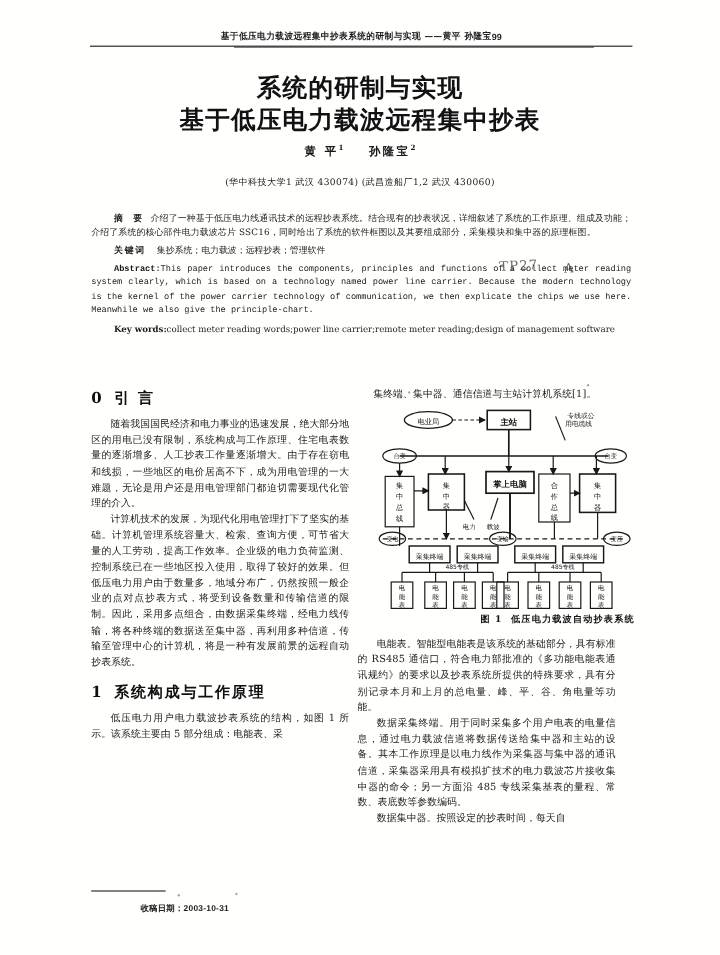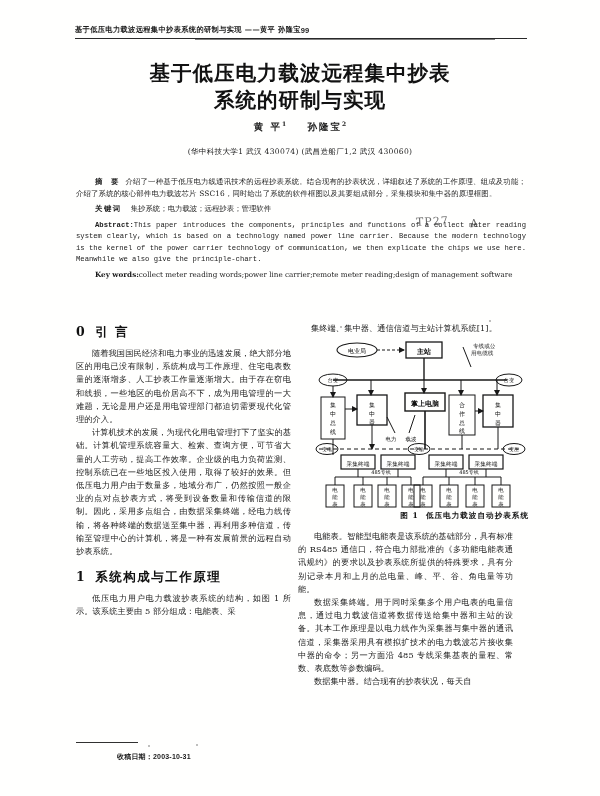--- a/index.html
+++ b/index.html
@@ -11,21 +11,21 @@
     overflow:hidden;
     filter: contrast(1.02);
   }
   .page{
     position:absolute;inset:0;
     background:#fdfdfc;
   }
   
   .runhead{
     position:absolute;left:75px;top:25px;width:452px;
-    display:flex;justify-content:flex-start;align-items:flex-end;
+    display:flex;justify-content:center;align-items:flex-end;
   }
   .runhead-title{
     font-size:7.2px;font-weight:bold;letter-spacing:.4px;
     color:#1d1d1d;white-space:nowrap;
     font-family:"DejaVu Serif","Liberation Serif",serif;
     transform:scaleY(1.05);
   }
   .runhead-page{
     font-size:7.5px;font-weight:bold;color:#1d1d1d;
     font-family:Liberation Sans, sans-serif;
@@ -148,22 +148,22 @@
 
 <div class="page">
 
   <div class="runhead">
     <div class="runhead-title">基于低压电力载波远程集中抄表系统的研制与实现  ——黄平  孙隆宝</div>
     <div class="runhead-page">99</div>
   </div>
   <div class="rule"></div>
 
   <div class="title">
+    <div>系统的研制与实现</div>
     <div>基于低压电力载波远程集中抄表</div>
-    <div>系统的研制与实现</div>
   </div>
 
   <div class="authors">
     <span>黄  平</span><sup>1</sup>
     &nbsp;&nbsp;
     <span>孙隆宝</span><sup>2</sup>
   </div>
 
   <div class="affil">(华中科技大学1  武汉 430074)  (武昌造船厂1,2  武汉 430060)</div>
 
@@ -346,21 +346,21 @@
     </div>
 
     <div class="fig-cap">
       <span>图 1</span><span class="cn">低压电力载波自动抄表系统</span>
     </div>
   </div>
 
   <div class="col right" style="top:530px;">
     <p>电能表。智能型电能表是该系统的基础部分，具有标准的 RS485 通信口，符合电力部批准的《多功能电能表通讯规约》的要求以及抄表系统所提供的特殊要求，具有分别记录本月和上月的总电量、峰、平、谷、角电量等功能。</p>
     <p>数据采集终端。用于同时采集多个用户电表的电量信息，通过电力载波信道将数据传送给集中器和主站的设备。其本工作原理是以电力线作为采集器与集中器的通讯信道，采集器采用具有模拟扩技术的电力载波芯片接收集中器的命令；另一方面沿 485 专线采集基表的量程、常数、表底数等参数编码。</p>
-    <p>数据集中器。结合现有的抄表状况，每天自</p>
+    <p>数据集中器。按照设定的抄表时间，每天自</p>
   </div>
 
   <div class="foot-rule"></div>
   <div class="footnote">收稿日期：2003-10-31</div>
 
   <div class="speck" style="left:340px;top:326px;width:2px;height:2px;"></div>
   <div class="speck" style="left:489px;top:320px;width:2px;height:2px;"></div>
   <div class="speck" style="left:148px;top:745px;width:2px;height:2px;"></div>
   <div class="speck" style="left:196px;top:744px;width:2px;height:2px;"></div>
 </div>

